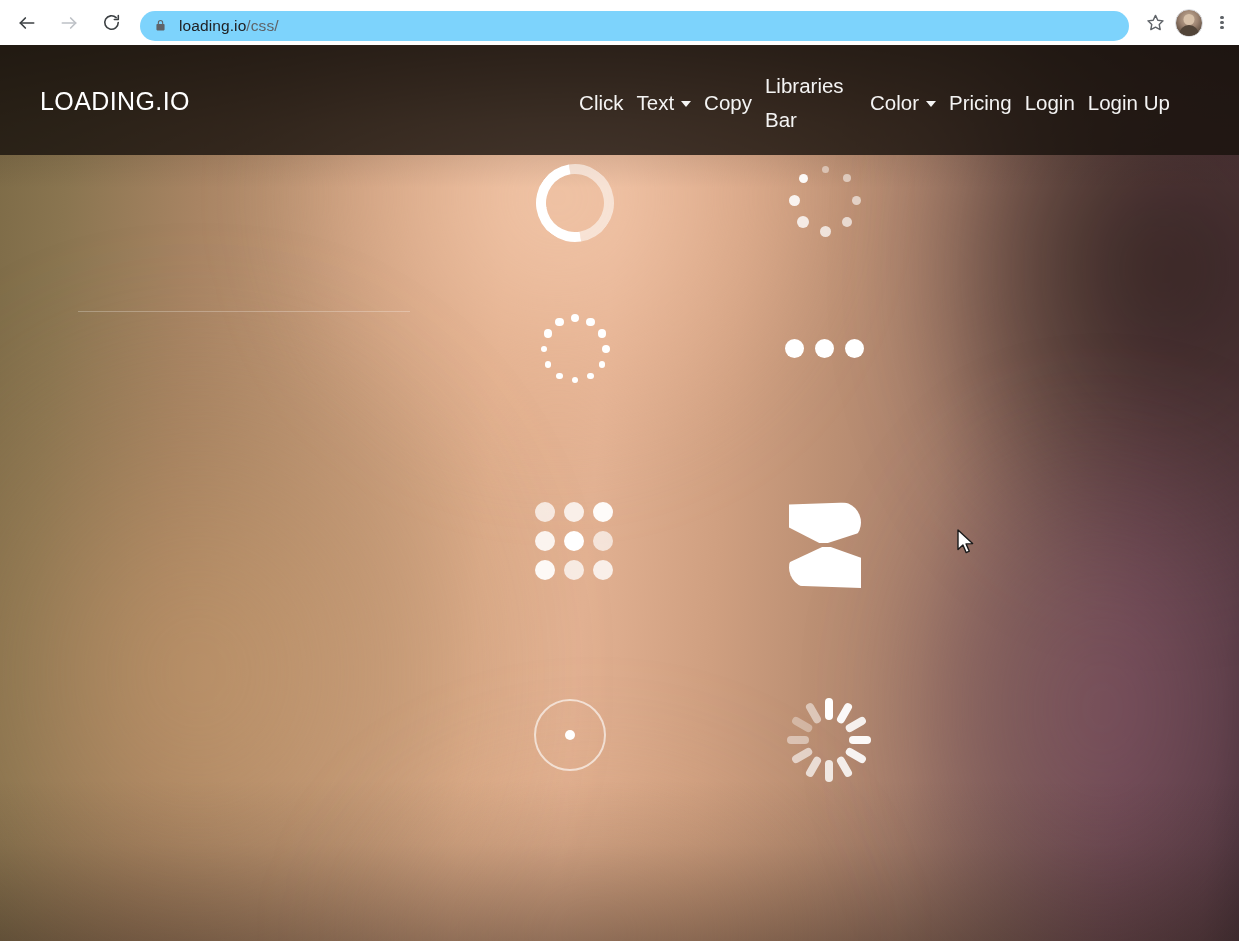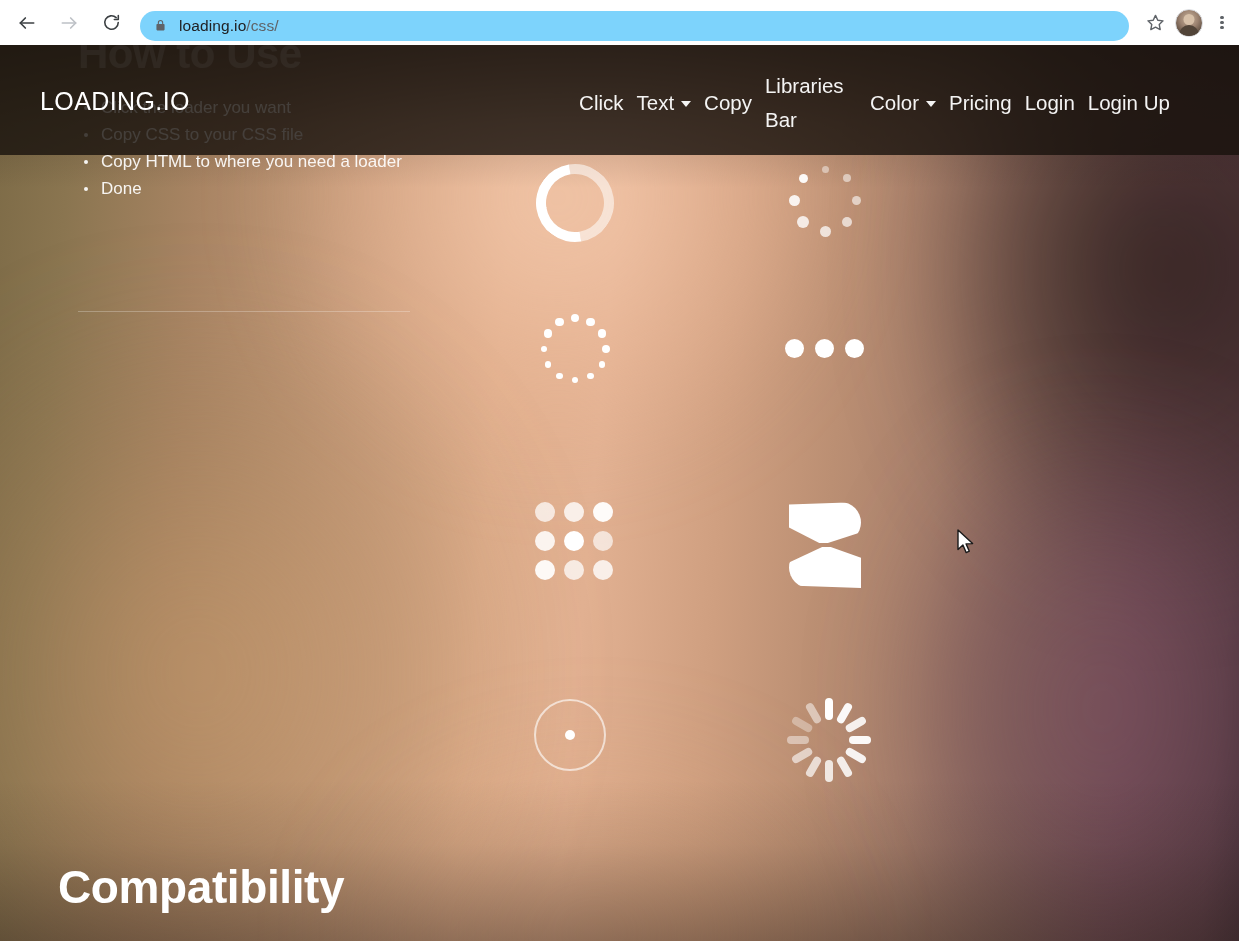--- a/index.html
+++ b/index.html
@@ -362,29 +362,20 @@
 
   <div class="bg-layer bg-base"></div>
   <div class="bg-blob-a"></div>
   <div class="bg-blob-b"></div>
   <div class="bg-blob-c"></div>
   <div class="bg-blob-d"></div>
   <div class="bg-blob-e"></div>
   <div class="bg-dark-top"></div>
   <div class="bg-dark-bottom"></div>
 
-  <div class="howto">
-    <div class="howto-title">How to Use</div>
-    <ul class="howto-list">
-      <li>Click the loader you want</li>
-      <li>Copy CSS to your CSS file</li>
-      <li>Copy HTML to where you need a loader</li>
-      <li>Done</li>
-    </ul>
-  </div>
   <div class="howto-divider"></div>
 
   <div class="gallery">
 
     <div class="loader-cell" style="left:536px; top:119px; width:78px; height:78px;">
       <div class="ld-ring">
         <div class="arc"></div>
       </div>
     </div>
 
@@ -466,21 +457,20 @@
           <i style="transform: rotate(210deg) translateY(-42px); opacity: 0.7;"></i>
           <i style="transform: rotate(240deg) translateY(-42px); opacity: 0.6;"></i>
           <i style="transform: rotate(270deg) translateY(-42px); opacity: 0.45;"></i>
           <i style="transform: rotate(300deg) translateY(-42px); opacity: 0.35;"></i>
           <i style="transform: rotate(330deg) translateY(-42px); opacity: 0.5;"></i>
         </div>
     </div>
 
   </div>
 
-  <div class="compat">Compatibility</div>
 
   <div class="navbar">
     <div class="brand">LOADING.IO</div>
     <div class="nav-links" id="navlinks">
         <div class="nav-item">
           <span>Click</span>
         </div>
         <div class="nav-item">
           <span>Text</span>
           <span class="caret"></span>

